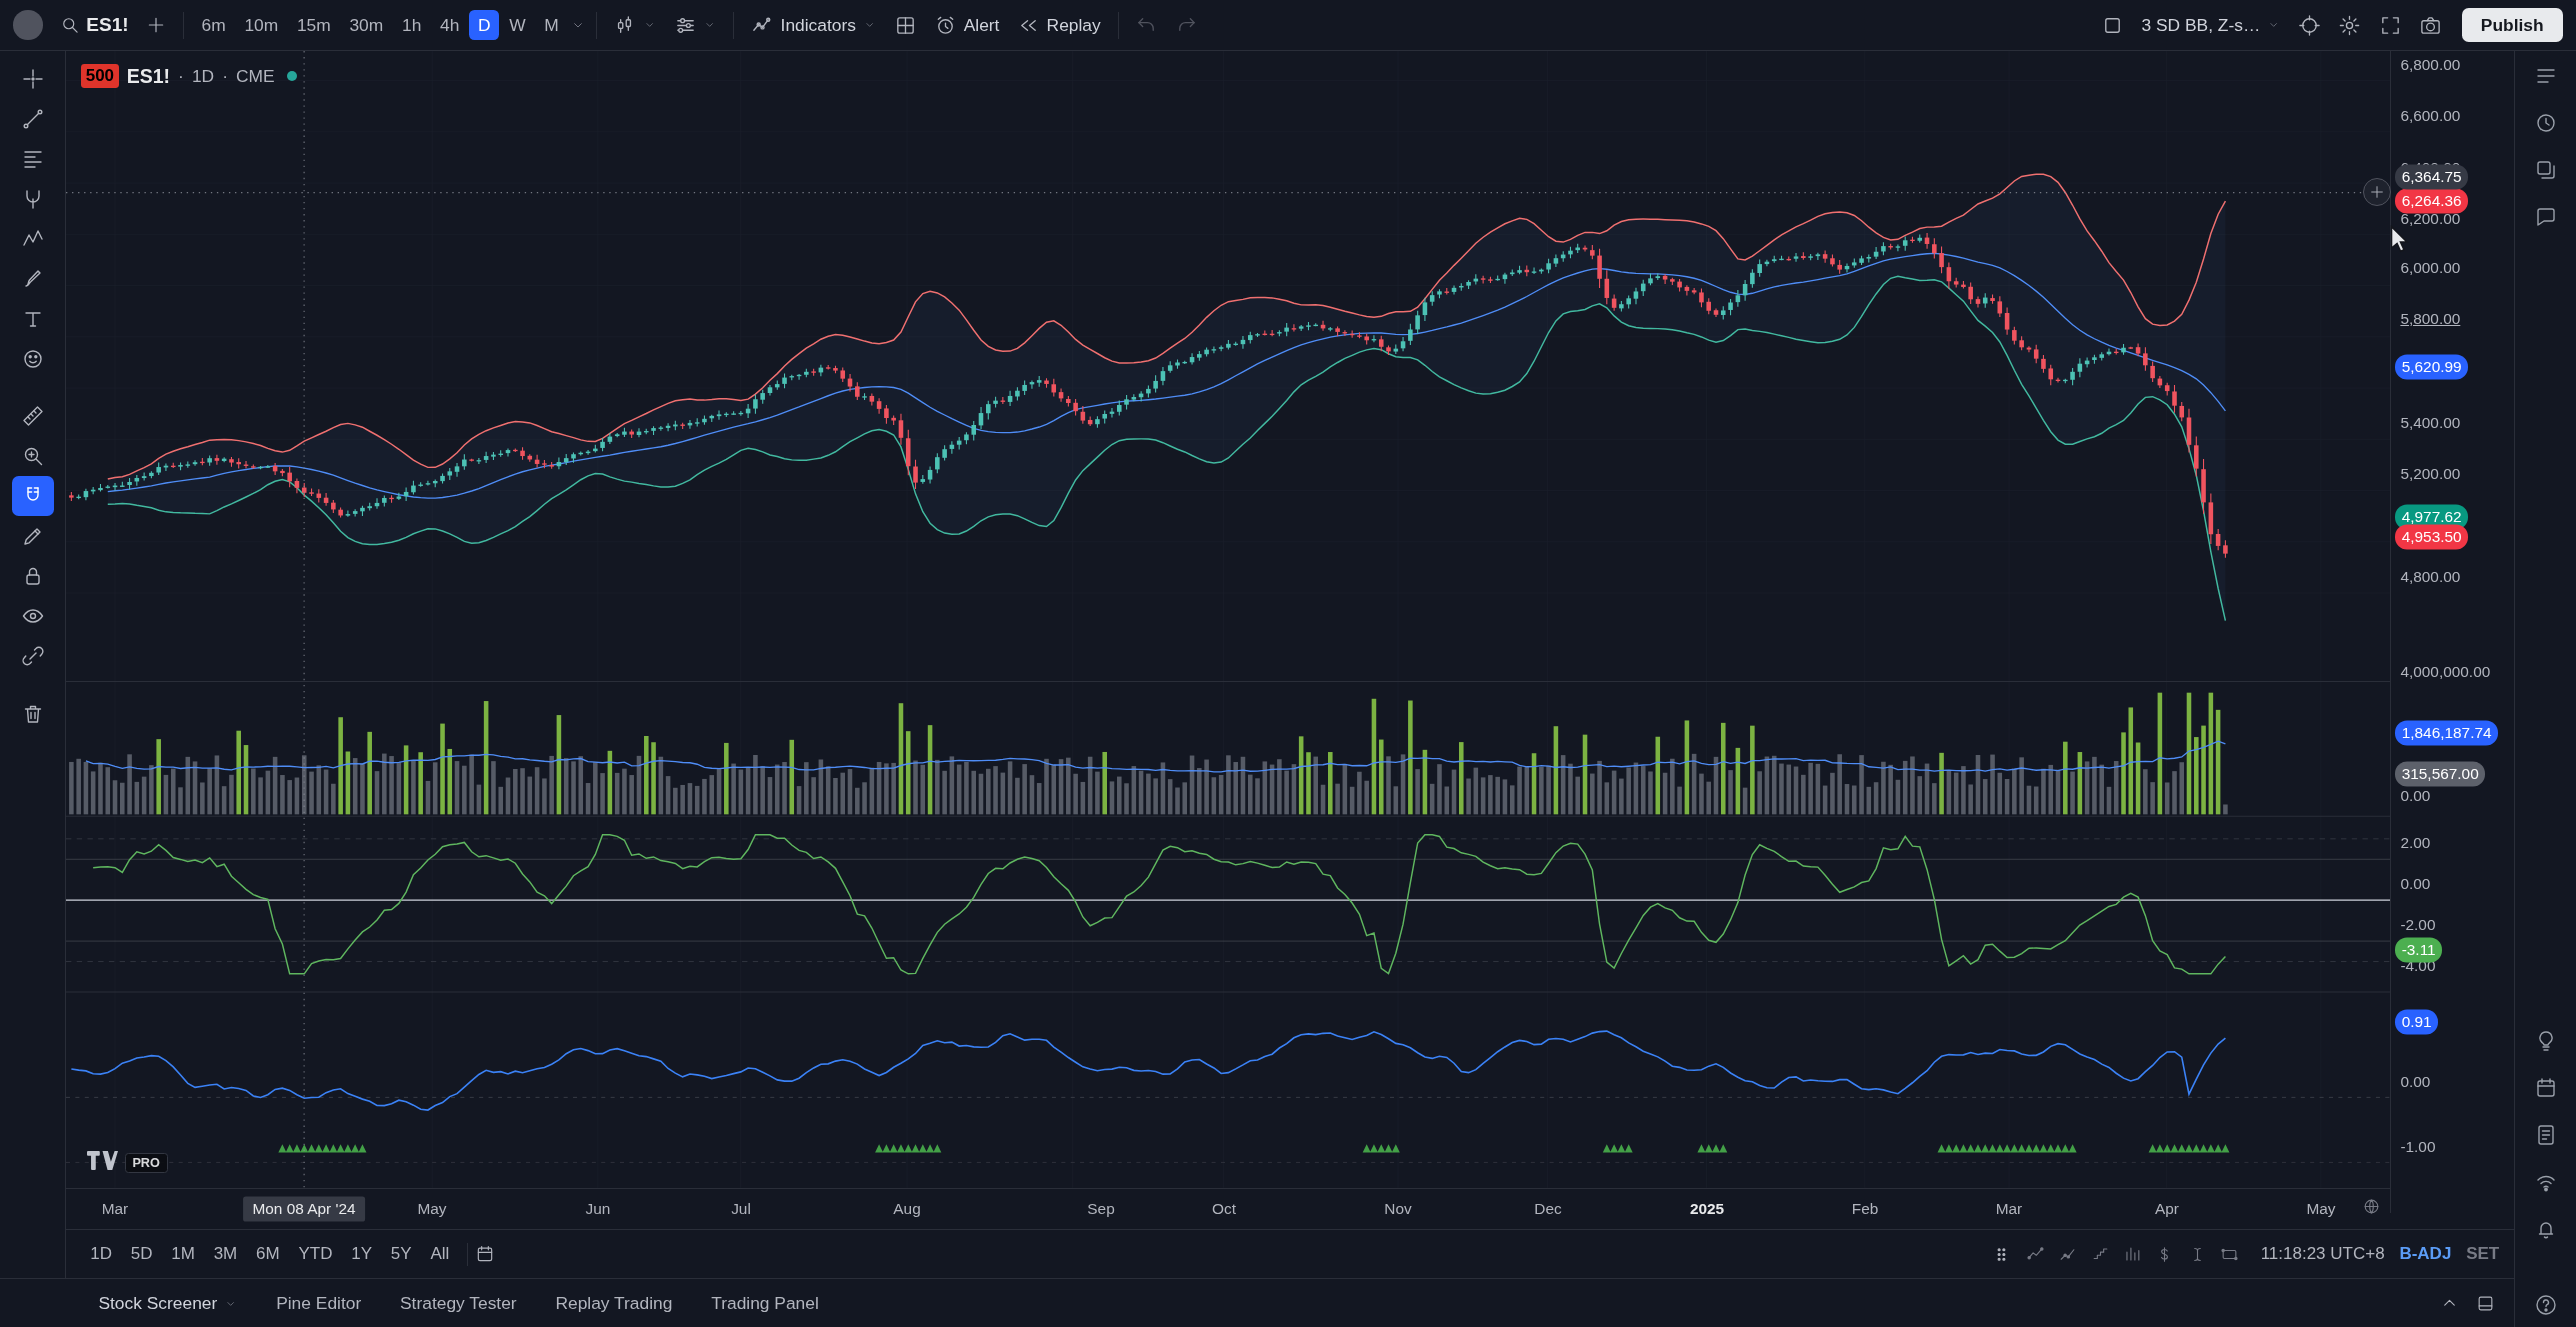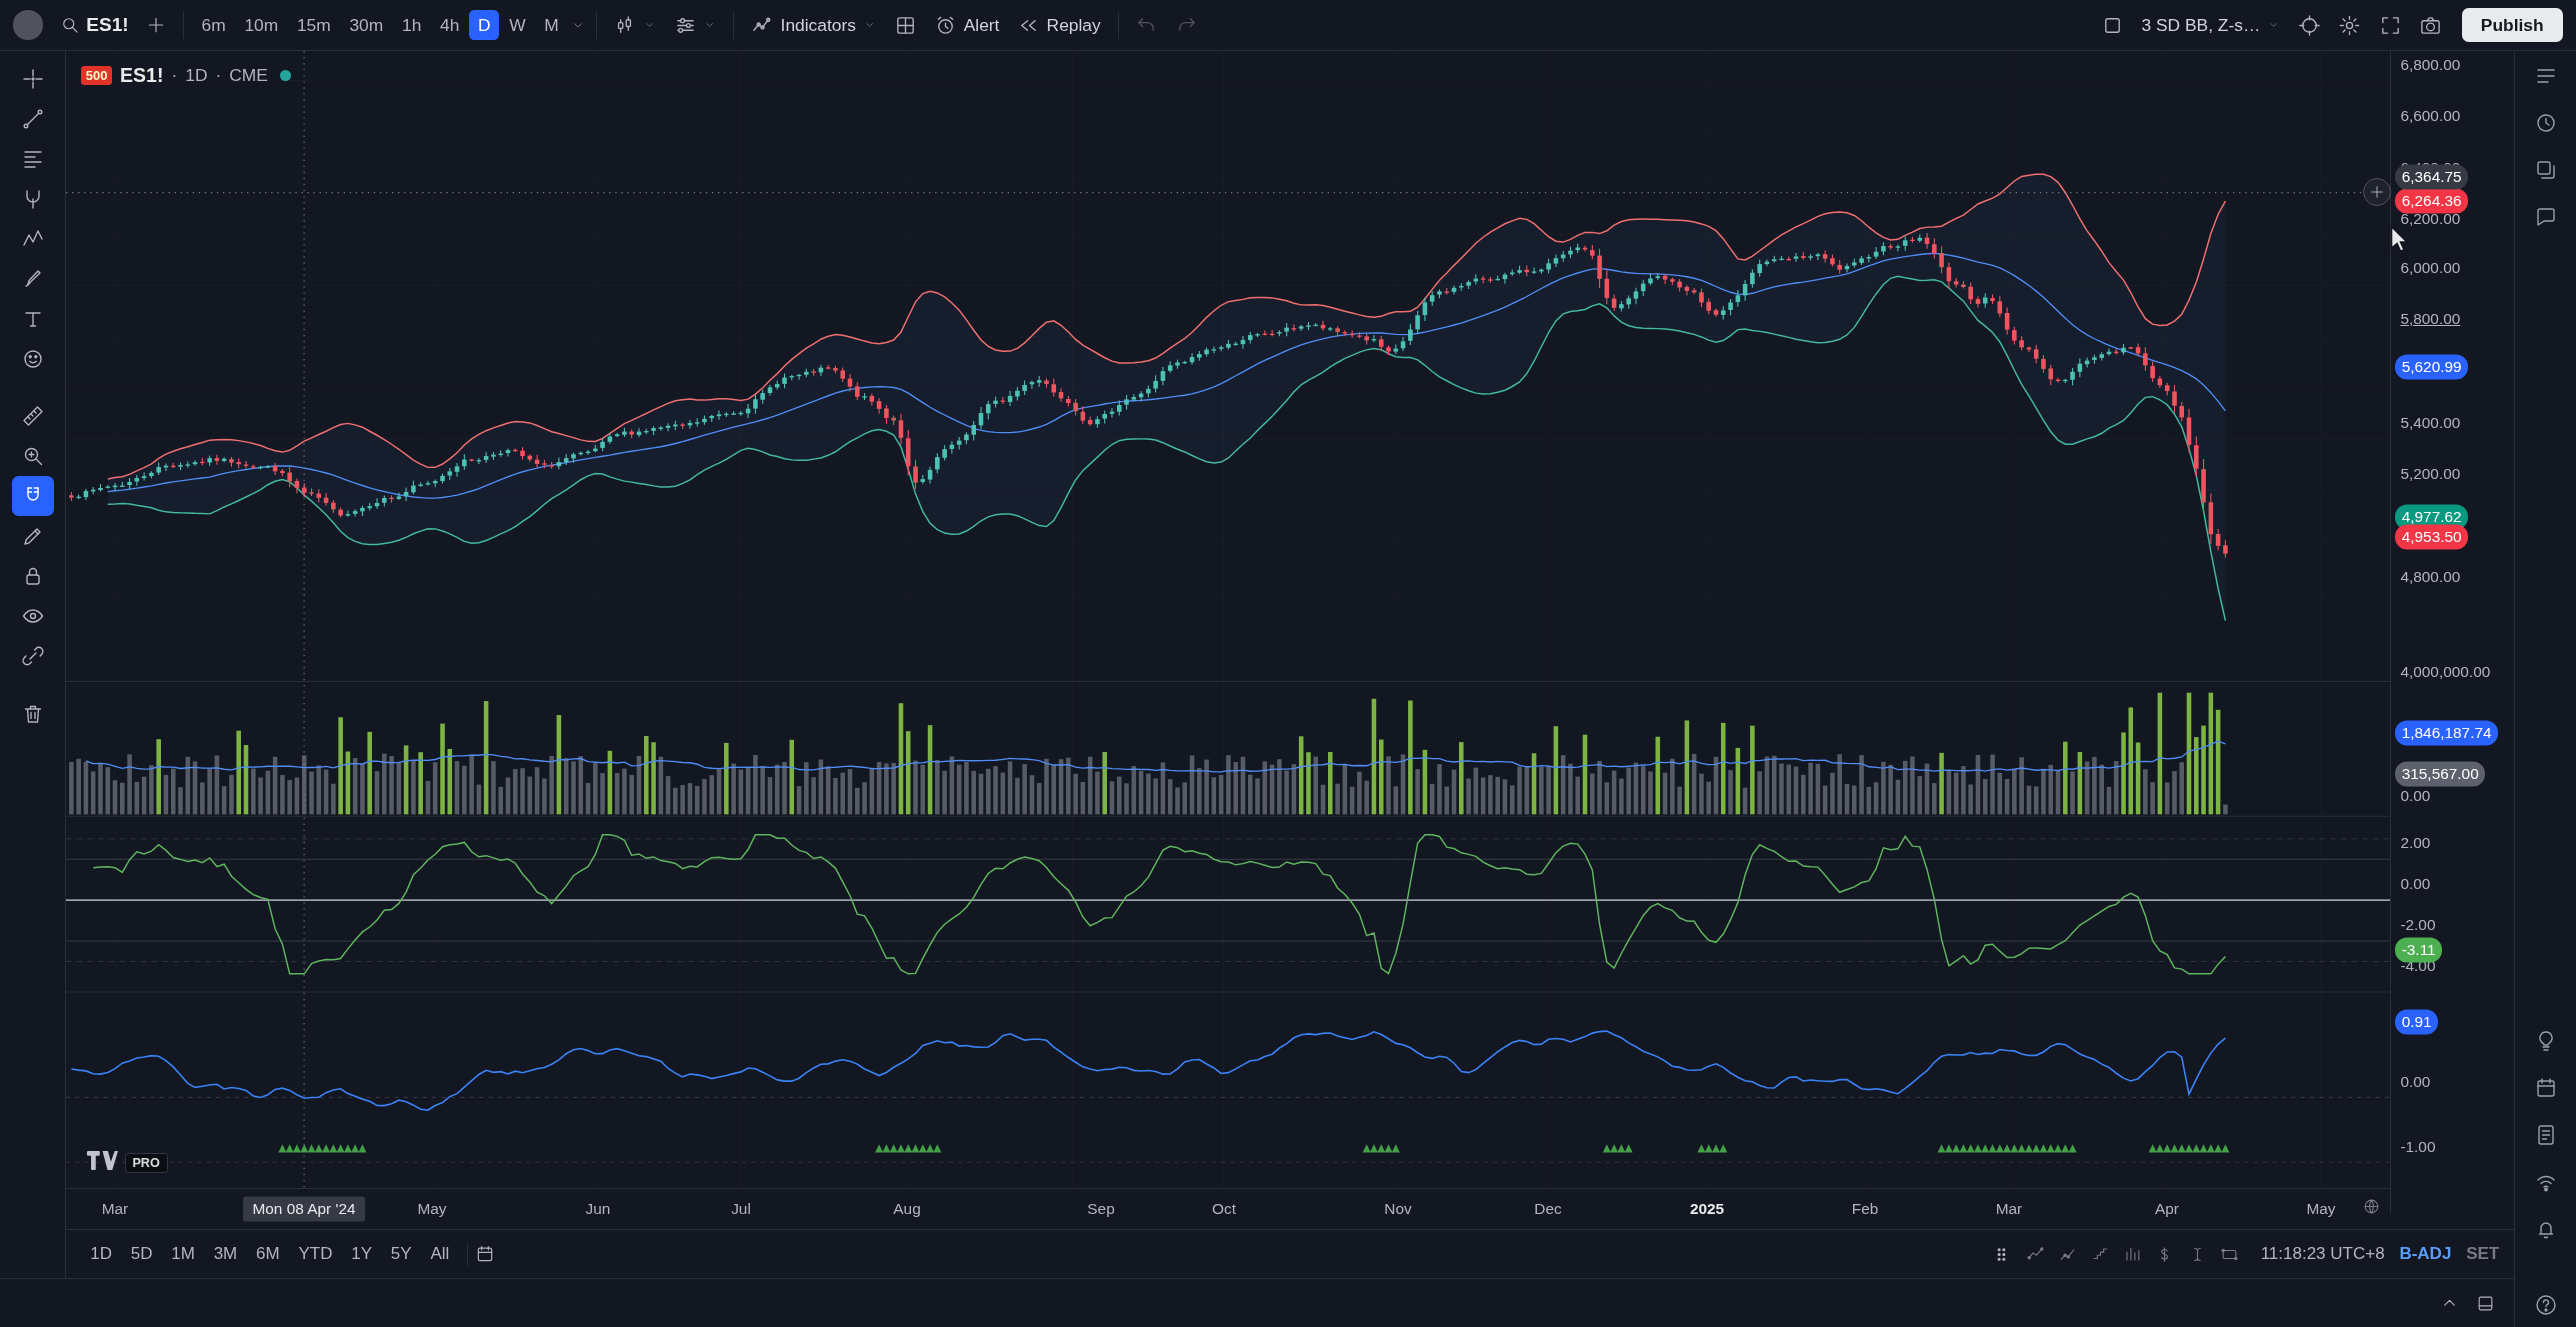--- a/index.html
+++ b/index.html
@@ -34,21 +34,21 @@
   .ltool.gap{margin-top:17.4px}
   
   .rightrail{position:absolute;right:0;top:51px;width:62px;height:1277px;border-left:0.7px solid #2a2e39;
              background:#131722;display:flex;flex-direction:column;align-items:center;padding:13.4px 0 10.7px;gap:23px;z-index:25}
   .rtool{color:#9aa0aa;cursor:pointer;display:flex}
   .rtool.last{margin-top:29.5px}
   .spacer{flex:1}
   
   .chartwrap{position:absolute;left:66px;top:51px;width:2324px;height:1137px;background:#131722;overflow:hidden}
   .legend{position:absolute;left:81px;top:64px;display:flex;align-items:center;gap:8px;z-index:12}
-  .badge{background:#e0342b;color:#fef9c3;font-weight:700;font-size:13px;padding:2px 4.7px;border-radius:3.4px}
+  .badge{background:#e0342b;color:#000000;font-weight:700;font-size:17px;padding:2px 4.7px;border-radius:3.4px}
   .lsym{font-weight:700;font-size:19.5px;color:#e9eaec}
   .lsep,.lint{color:#b2b5be;font-size:17.4px}
   .dot{width:10.7px;height:10.7px;border-radius:50%;background:#26a69a;margin-left:4px;cursor:pointer}
   .tvpro{position:absolute;left:87px;top:1151px;display:flex;align-items:center;gap:6.7px;z-index:12;opacity:.92}
   .propill{background:#0b0d12;border:0.7px solid #363a45;color:#e9eaec;font-weight:700;font-size:12.7px;
            padding:2px 6.7px;border-radius:3.4px}
   
   .priceaxis{position:absolute;left:2390px;top:35px;width:123px;height:1178px;border-left:0.7px solid #2a2e39;
              background:#131722;z-index:10;cursor:ns-resize}
   .axlabel{position:absolute;left:9.4px;transform:translateY(-50%);font-size:15.4px;color:#b2b5be;white-space:nowrap}
@@ -1220,20 +1220,42 @@
             </span>
           </span>
         </span>
       <span class="clock">11:18:23 UTC+8</span>
       <span class="adj">B-ADJ</span>
       <span class="setl">SET</span>
     </div>
   </div>
 
   <div class="statusbar">
+    <div id="stabs" style="display:flex;align-items:center;gap:20px">
+        <div class="stab first">
+          <span>Stock Screener</span>
+          <span class="ic chev">
+            <svg width="13.4" height="13.4" viewBox="0 0 24 24" fill="none" stroke="currentColor" stroke-width="1.4" stroke-linecap="round" stroke-linejoin="round">
+              <path d="M7 10l5 5 5-5"></path>
+            </svg>
+          </span>
+        </div>
+        <div class="stab">
+          <span>Pine Editor</span>
+        </div>
+        <div class="stab">
+          <span>Strategy Tester</span>
+        </div>
+        <div class="stab">
+          <span>Replay Trading</span>
+        </div>
+        <div class="stab">
+          <span>Trading Panel</span>
+        </div>
+      </div>
     <div class="sb-right">
       <span class="ic">
           <svg width="19" height="19" viewBox="0 0 24 24" fill="none" stroke="currentColor" stroke-width="1.4" stroke-linecap="round" stroke-linejoin="round">
             <path d="M6 14l6-6 6 6"></path>
           </svg>
         </span>
       <span class="ic">
           <svg width="19" height="19" viewBox="0 0 24 24" fill="none" stroke="currentColor" stroke-width="1.4" stroke-linecap="round" stroke-linejoin="round">
             <rect x="4" y="4" width="16" height="16" rx="2"></rect>
             <path d="M4 15h16"></path>

